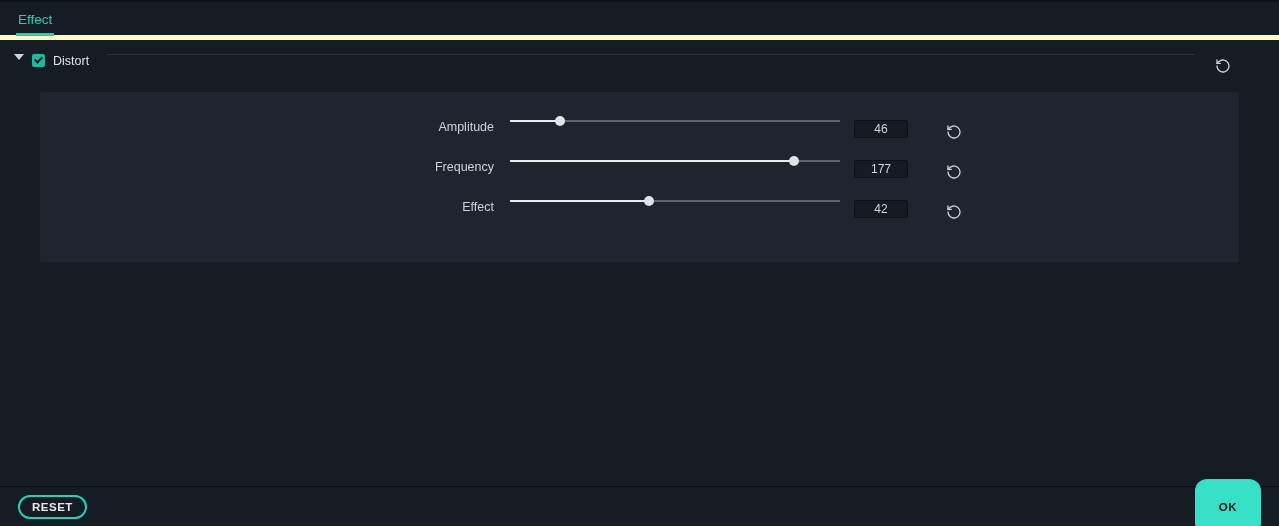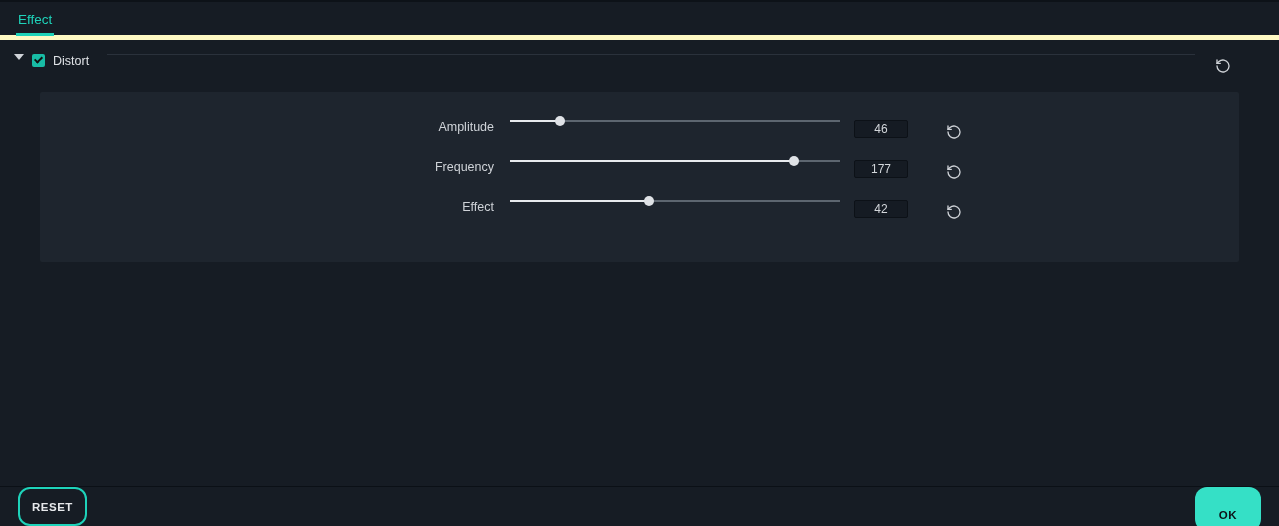--- a/index.html
+++ b/index.html
@@ -172,20 +172,21 @@
   }
   .footer {
     position: absolute;
     bottom: 0;
     left: 0;
     right: 0;
     height: 40px;
     background: #161c24;
     border-top: 1px solid #0b1016;
     display: flex;
+    align-items: center;
     justify-content: space-between;
     padding: 0 18px;
   }
   .reset-btn {
     border: 2px solid #1ed3ba;
     background: transparent;
     color: #e6e8eb;
     font-size: 11.5px;
     font-weight: 600;
     letter-spacing: 0.5px;

